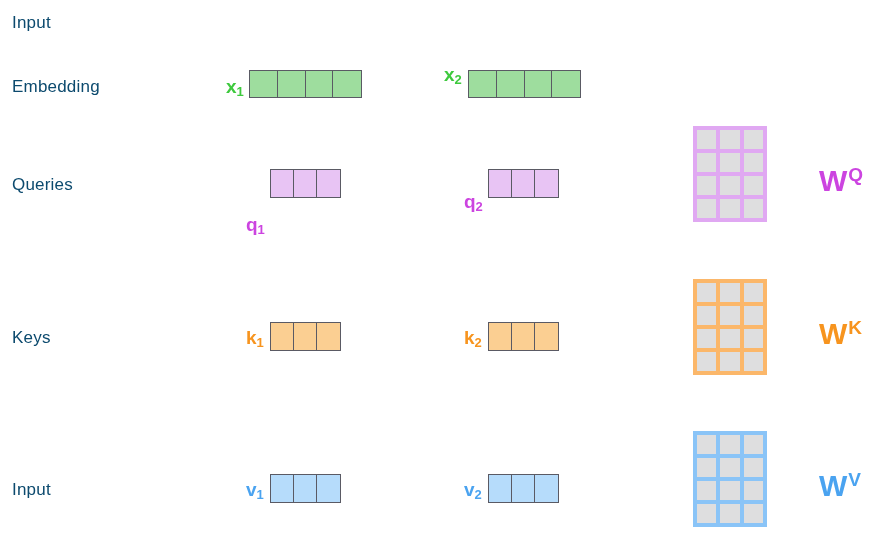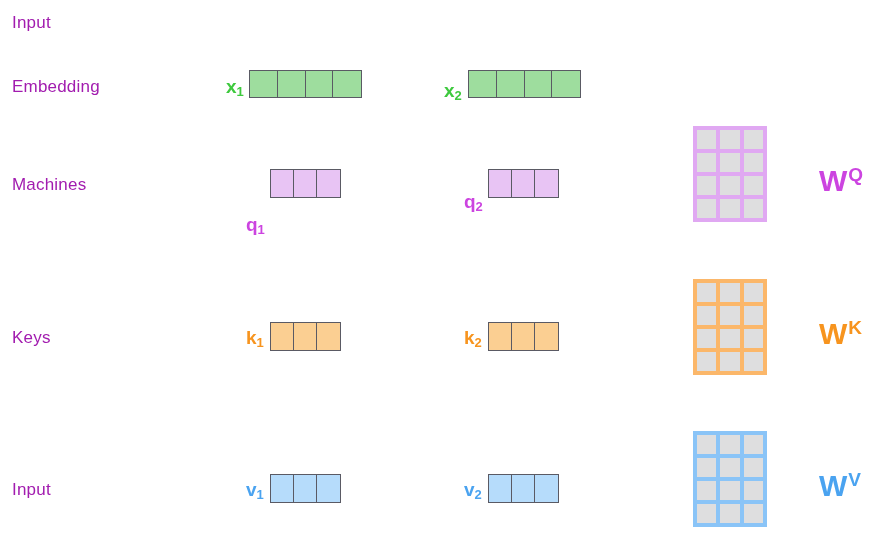--- a/index.html
+++ b/index.html
@@ -20,21 +20,21 @@
     background: #ffffff;
     overflow: hidden;
   }
 
   
   .row-label {
     position: absolute;
     left: 12px;
     font-size: 17px;
     font-weight: 400;
-    color: #a21caf;
+    color: #0c4a6e;
     letter-spacing: 0.2px;
     white-space: nowrap;
     line-height: 1;
   }
 
   
   .col-header {
     position: absolute;
     font-size: 19px;
     font-weight: 700;
@@ -125,37 +125,37 @@
 <body>
 
 <div id="diagram">
 
 
 
   <div class="row-label" style="top:14px;">Input</div>
 
   <div class="row-label" style="top:78px;">Embedding</div>
 
-  <div class="row-label" style="top:176px;">Machines</div>
+  <div class="row-label" style="top:176px;">Queries</div>
 
   <div class="row-label" style="top:329px;">Keys</div>
 
   <div class="row-label" style="top:481px;">Input</div>
 
   <div class="vec-tag tag-green" style="left:226px; top:77px;">
     <span>x</span><span class="sub">1</span>
   </div>
   <div class="vector vec-green" style="left:249px; top:70px; width:113px; height:28px;">
     <div class="cell" style="width:28.25px;"></div>
     <div class="cell" style="width:28.25px;"></div>
     <div class="cell" style="width:28.25px;"></div>
     <div class="cell" style="width:28.25px;"></div>
   </div>
 
-  <div class="vec-tag tag-green" style="left:444px; top:81px;">
+  <div class="vec-tag tag-green" style="left:444px; top:65px;">
     <span>x</span><span class="sub">2</span>
   </div>
   <div class="vector vec-green" style="left:468px; top:70px; width:113px; height:28px;">
     <div class="cell" style="width:28.25px;"></div>
     <div class="cell" style="width:28.25px;"></div>
     <div class="cell" style="width:28.25px;"></div>
     <div class="cell" style="width:28.25px;"></div>
   </div>
 
   <div class="vec-tag tag-purple" style="left:246px; top:175px;margin-top:40px;">

